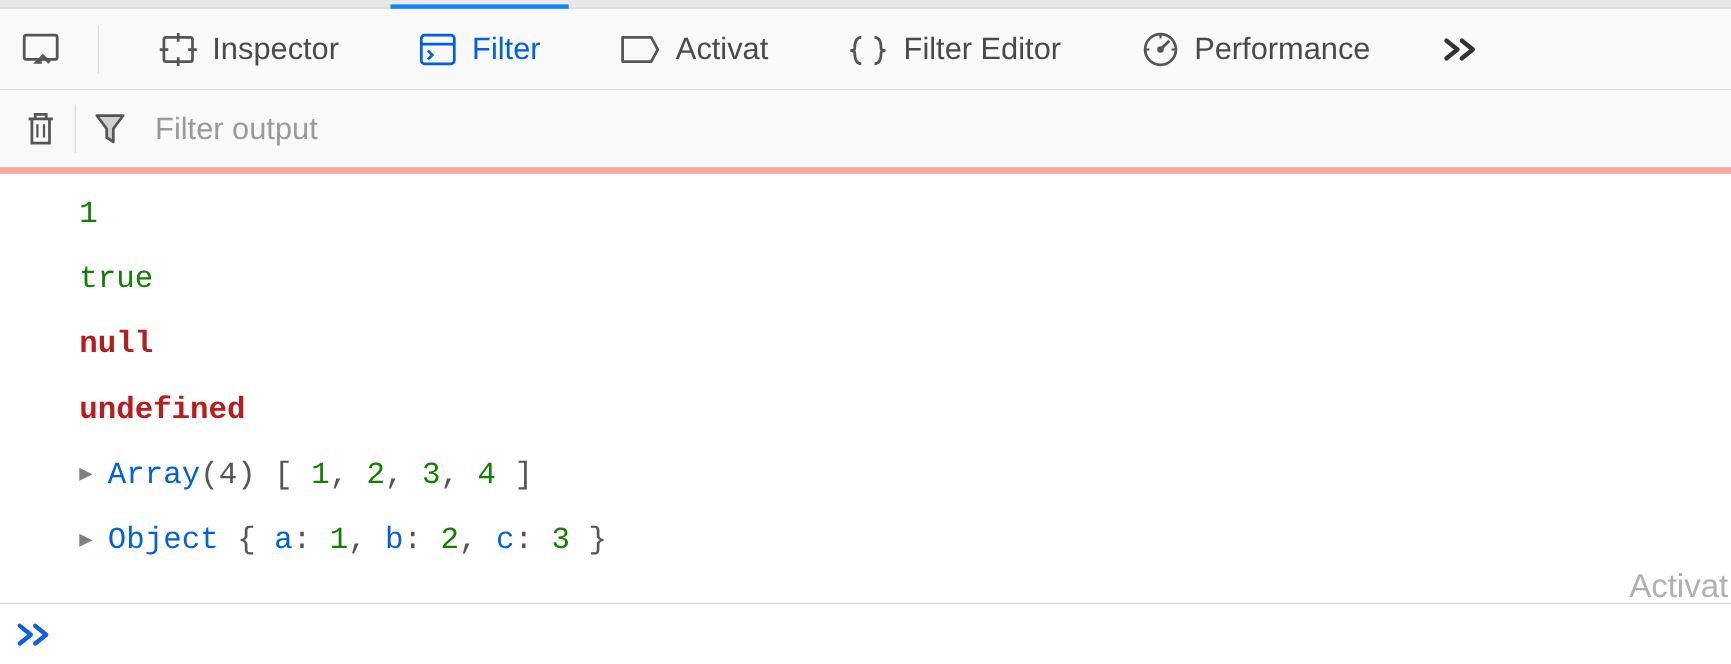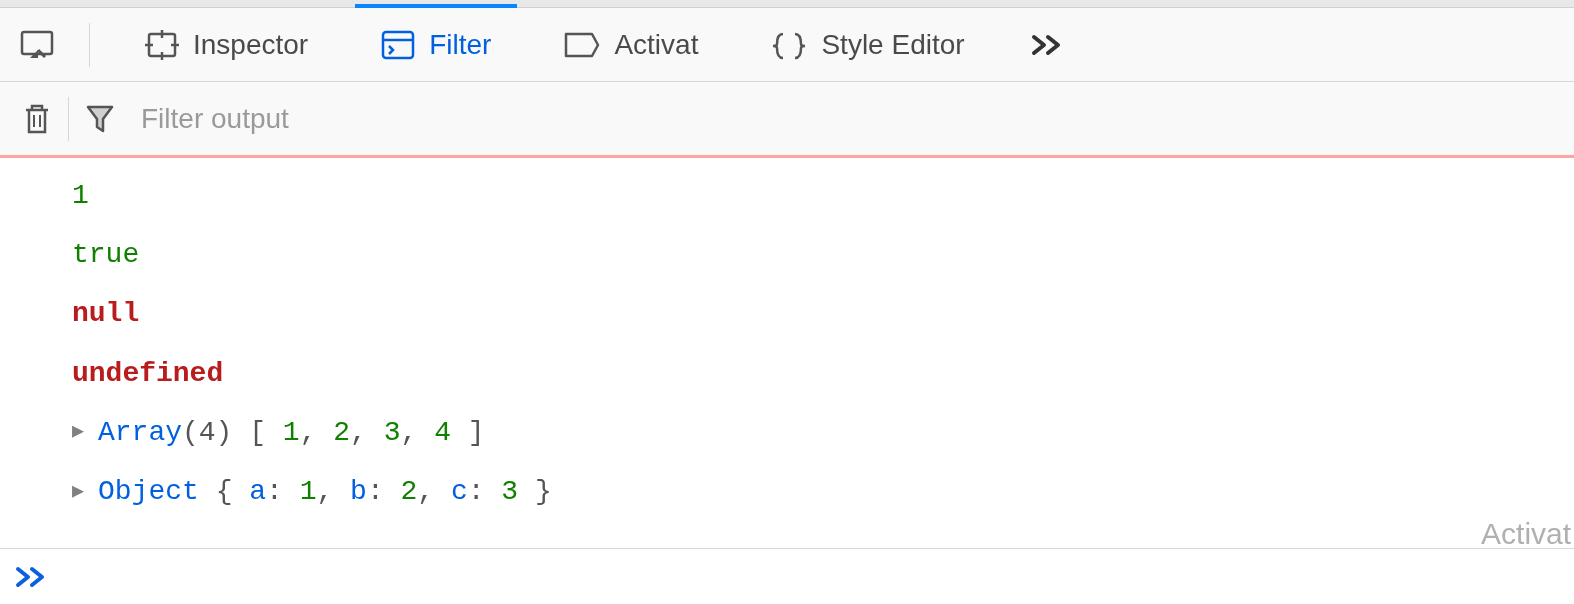--- a/index.html
+++ b/index.html
@@ -72,21 +72,21 @@
   align-items: center;
   justify-content: center;
   padding: 0 18px;
   cursor: pointer;
 }
 .filter-bar {
   display: flex;
   align-items: center;
   height: 76px;
   background: #f9f9fa;
-  border-bottom: 3px solid #fca5a5;
+  border-bottom: 6px solid #fca5a5;
   padding: 0 14px;
 }
 .trash-btn, .funnel-btn {
   display: flex;
   align-items: center;
   justify-content: center;
   width: 46px;
   height: 46px;
   cursor: pointer;
 }
@@ -209,23 +209,36 @@
     <span>Activat</span>
   </div>
 
   <div class="tab">
     <span class="tab-icon">
       <svg width="36" height="30" viewBox="0 0 36 30">
         <path d="M12 4 C6 4 6 12 6 14 C6 16 2 16 2 16 C2 16 6 16 6 18 C6 20 6 28 12 28" fill="none" stroke="#555" stroke-width="2.5"></path>
         <path d="M24 4 C30 4 30 12 30 14 C30 16 34 16 34 16 C34 16 30 16 30 18 C30 20 30 28 24 28" fill="none" stroke="#555" stroke-width="2.5"></path>
       </svg>
     </span>
-    <span>Style Editor</span>
-  </div>
-
+    <span>Filter Editor</span>
+  </div>
+
+  <div class="tab">
+    <span class="tab-icon">
+      <svg width="34" height="34" viewBox="0 0 34 34">
+        <circle cx="17" cy="17" r="14" fill="none" stroke="#555" stroke-width="2.5"></circle>
+        <circle cx="17" cy="17" r="3" fill="#555"></circle>
+        <line x1="17" y1="17" x2="25" y2="9" stroke="#555" stroke-width="2.5"></line>
+        <line x1="17" y1="3" x2="17" y2="7" stroke="#555" stroke-width="2"></line>
+        <line x1="31" y1="17" x2="27" y2="17" stroke="#555" stroke-width="2"></line>
+        <line x1="3" y1="17" x2="7" y2="17" stroke="#555" stroke-width="2"></line>
+      </svg>
+    </span>
+    <span>Performance</span>
+  </div>
 
   <div class="overflow-btn">
     <svg width="36" height="24" viewBox="0 0 36 24">
       <path d="M4 4 L14 12 L4 20" fill="none" stroke="#333" stroke-width="4" stroke-linecap="round" stroke-linejoin="round"></path>
       <path d="M18 4 L28 12 L18 20" fill="none" stroke="#333" stroke-width="4" stroke-linecap="round" stroke-linejoin="round"></path>
     </svg>
   </div>
 </div>
 
 <div class="filter-bar">

